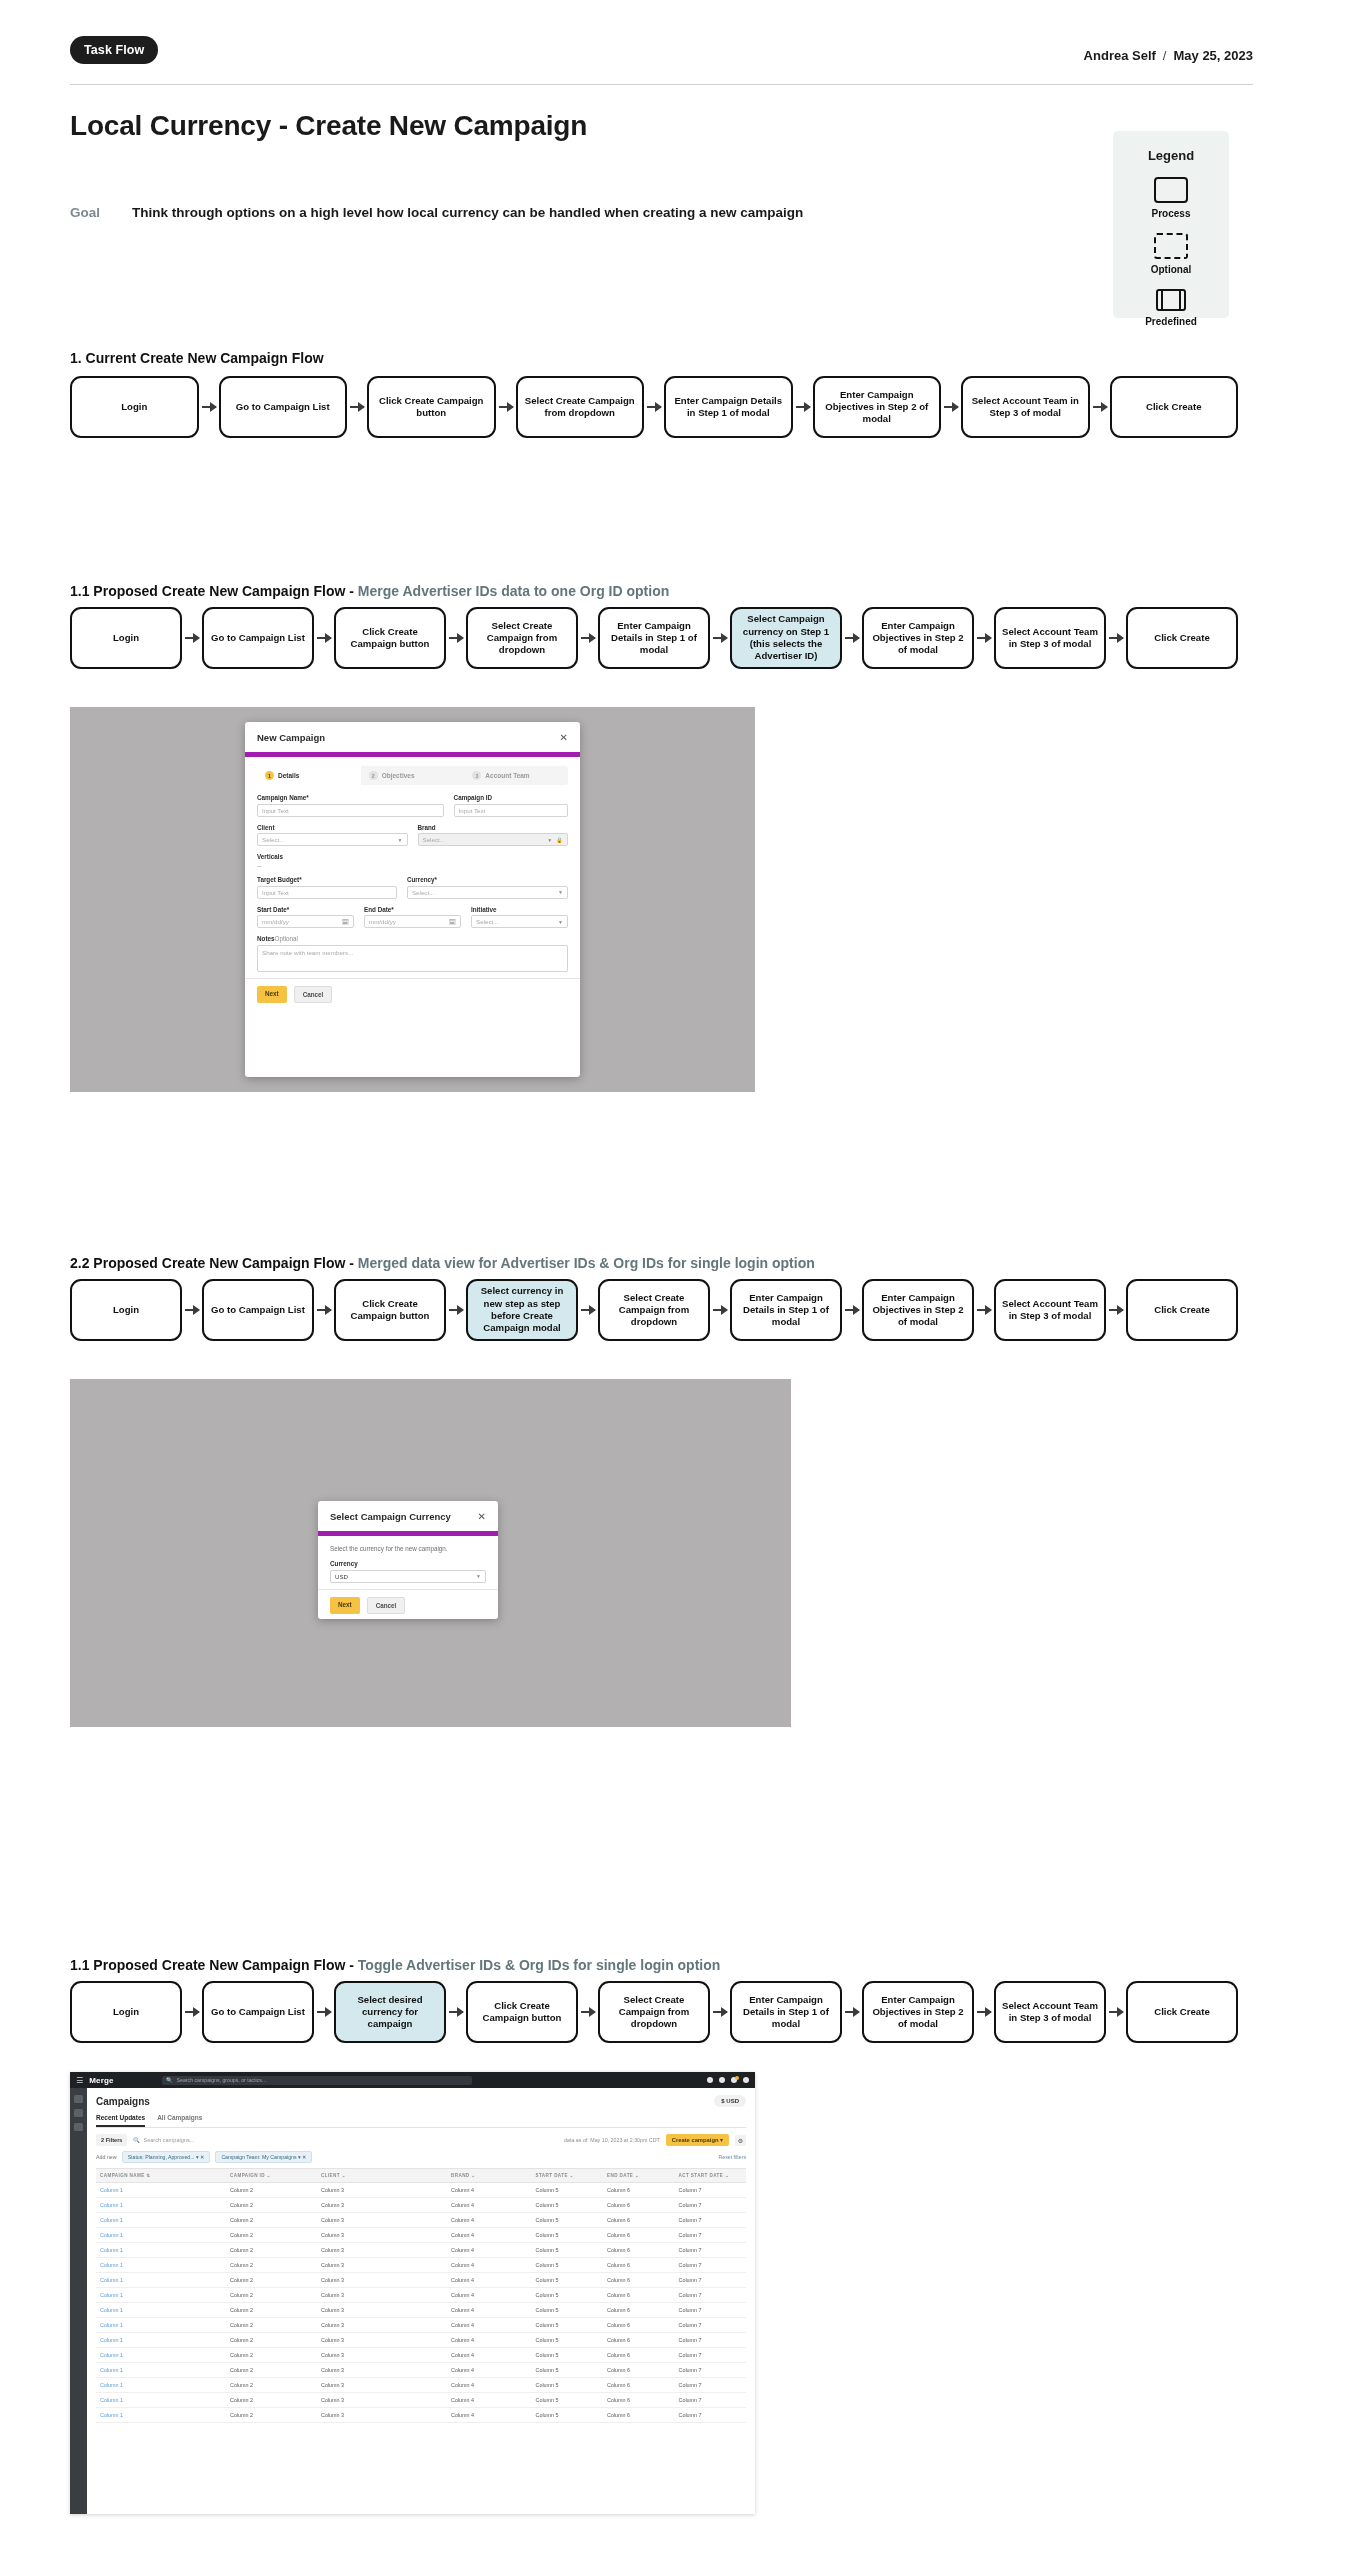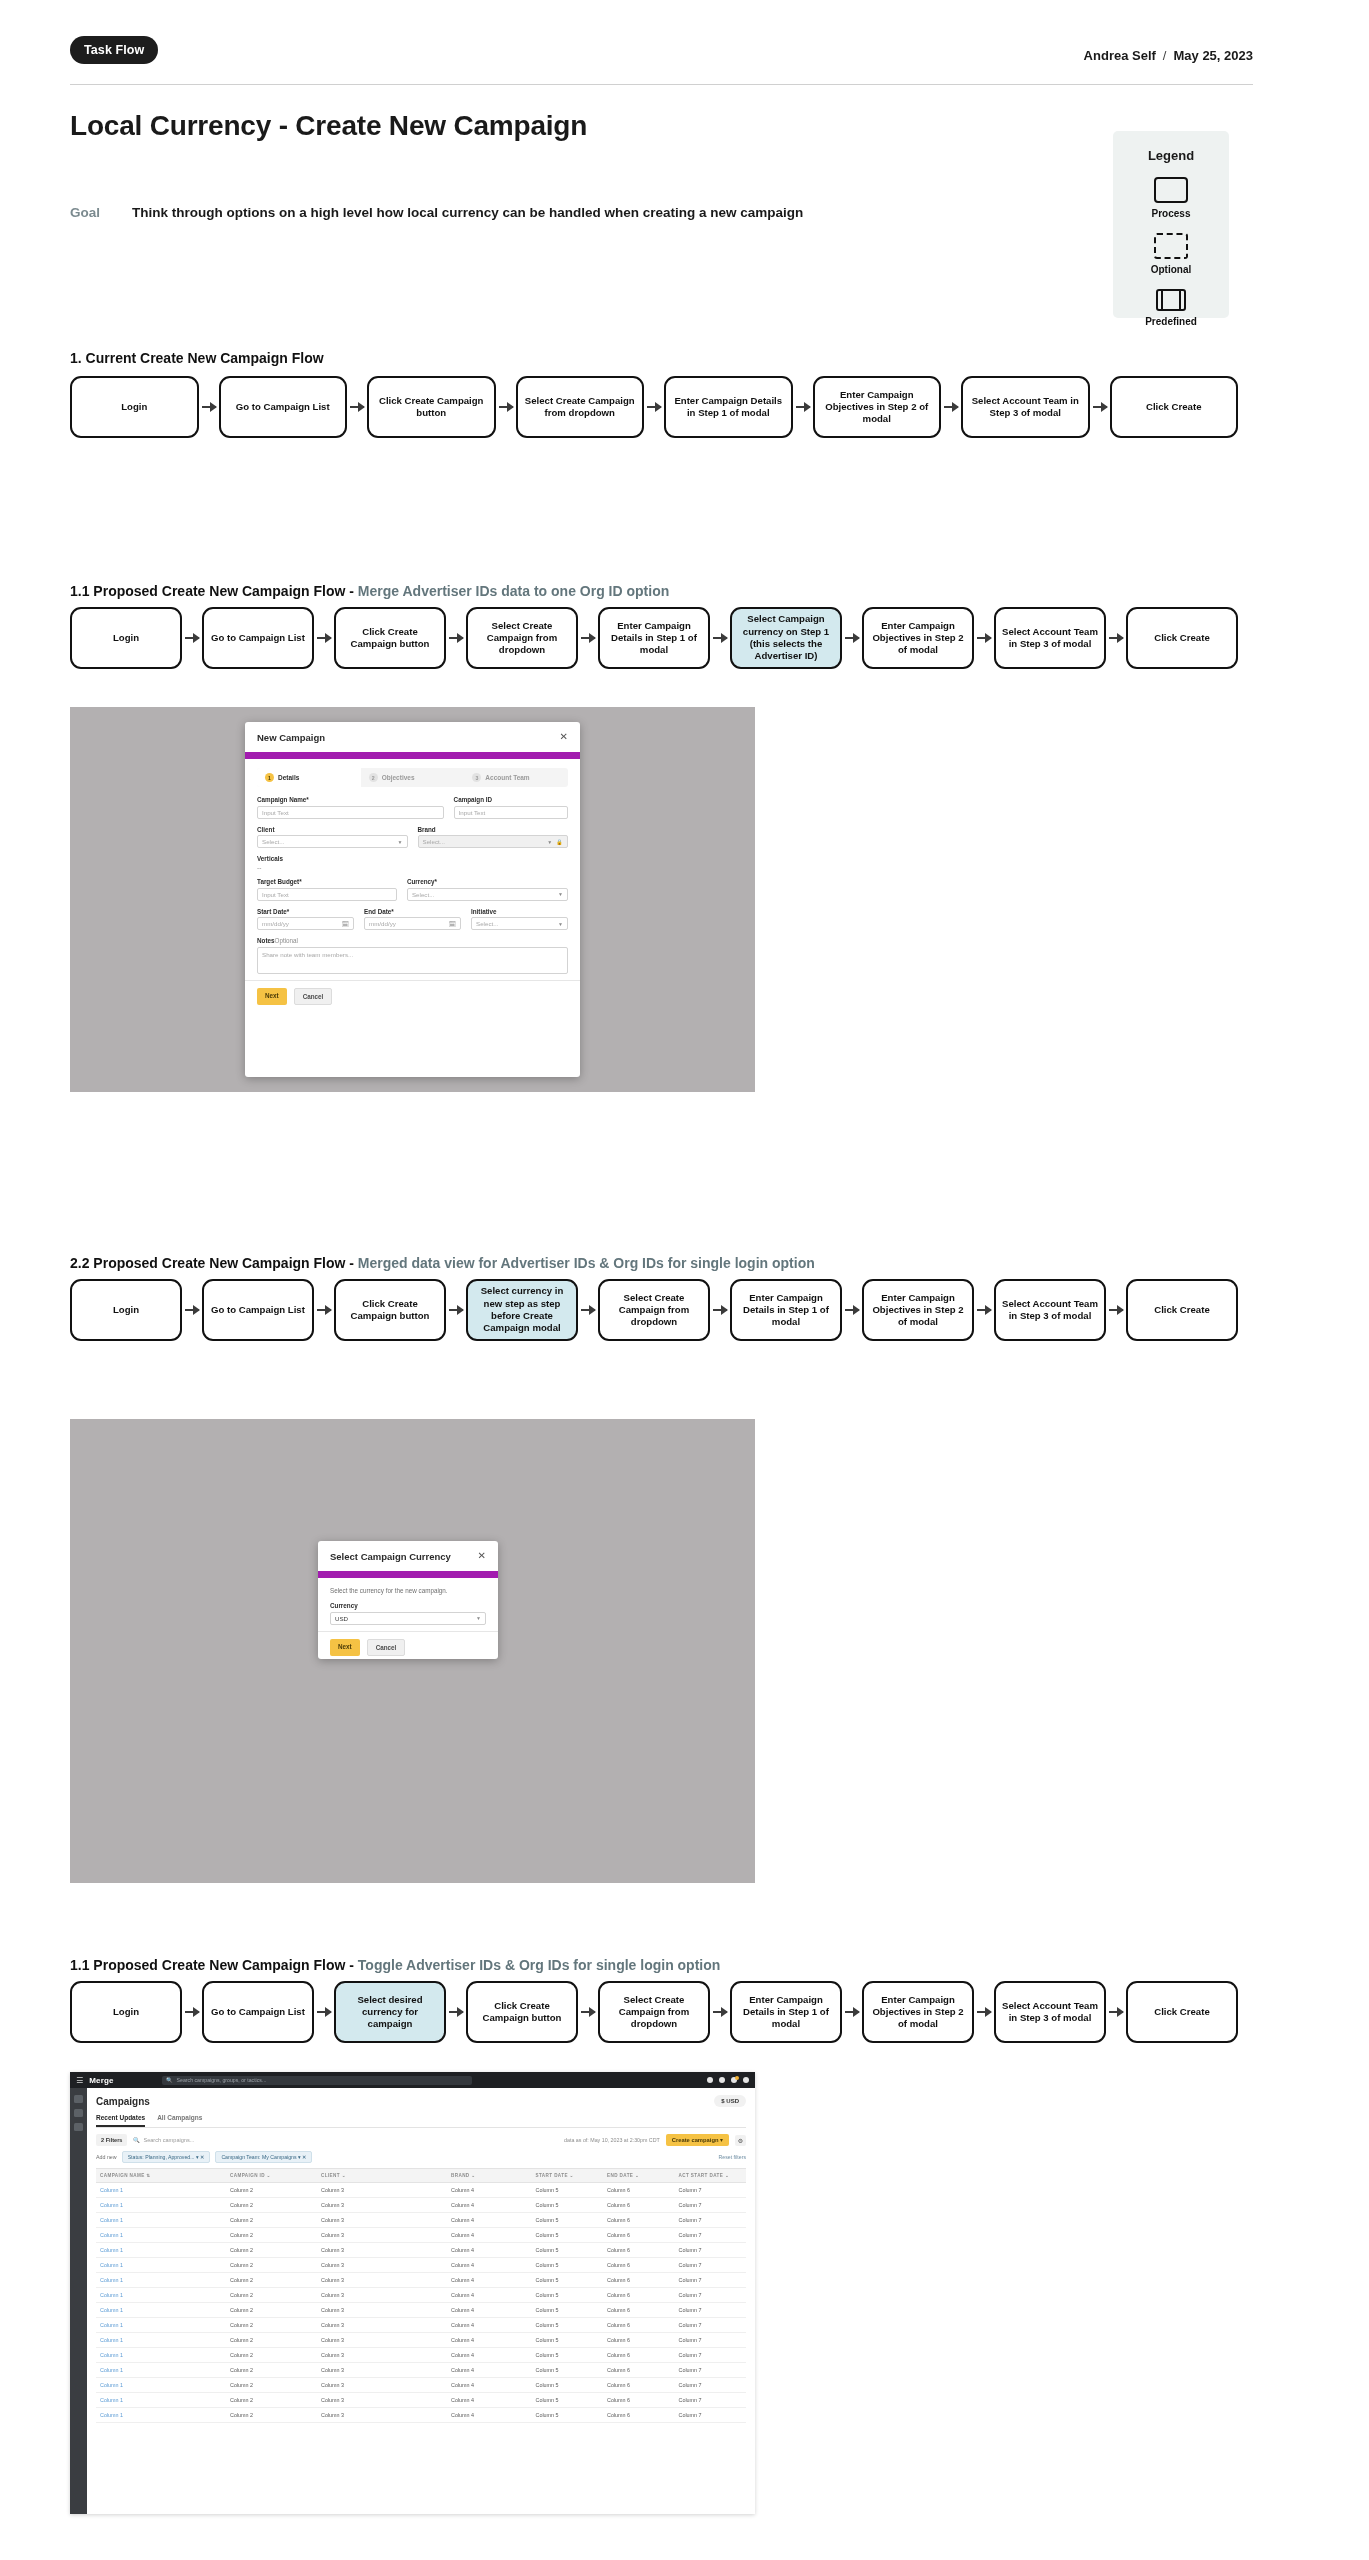--- a/index.html
+++ b/index.html
@@ -60,21 +60,21 @@
   .arrow:after{
     content:"";position:absolute;right:-1px;top:50%;transform:translateY(-50%);
     border-left:7px solid #3b3b3b;border-top:5px solid transparent;border-bottom:5px solid transparent;
   }
 
   
   .shot{position:absolute;background:#b3b0b1;overflow:hidden;}
 
   
   .modal{position:absolute;background:#fff;border-radius:3px;box-shadow:0 2px 10px rgba(0,0,0,.28);overflow:hidden;}
-  .modal-head{display:flex;align-items:flex-start;justify-content:space-between;padding:10px 12px 9px 12px;border-bottom:7px solid #a21caf;}
+  .modal-head{display:flex;align-items:flex-end;justify-content:space-between;padding:10px 12px 9px 12px;border-bottom:5px solid #a21caf;}
   .modal-title{font-size:9.5px;font-weight:700;color:#2b2b2b;}
   .modal-x{font-size:10px;color:#555;cursor:pointer;line-height:1;}
   .modal-body{padding:9px 12px 6px 12px;}
 
   .stepper{display:flex;background:#f4f4f4;border-radius:3px;overflow:hidden;margin-bottom:9px;}
   .step{flex:1;display:flex;align-items:center;gap:4px;padding:5px 8px;font-size:6.5px;color:#9a9a9a;font-weight:600;}
   .step .dot{width:9px;height:9px;border-radius:50%;background:#e2e2e2;color:#9a9a9a;display:flex;align-items:center;justify-content:center;font-size:5.2px;font-weight:700;}
   .step.active{background:#fff;color:#2b2b2b;}
   .step.active .dot{background:#f5c244;color:#4a3a07;}
 
@@ -401,21 +401,21 @@
       <div class="arrow" style="width: 14px;"></div>
       <div class="node" style="width: 112px; height: 62px;">
         <span>Select Account Team in Step 3 of modal</span>
       </div>
       <div class="arrow" style="width: 14px;"></div>
       <div class="node" style="width: 112px; height: 62px;">
         <span>Click Create</span>
       </div>
     </div>
 
-  <div class="shot" style="left:70px;top:1419px;width:685px;height:464px;">
+  <div class="shot" style="left:70px;top:1379px;width:685px;height:348px;padding-left:36px;">
     <div class="modal" style="left:248px;top:122px;width:180px;height:118px;">
       <div class="modal-head">
         <span class="modal-title">Select Campaign Currency</span>
         <span class="modal-x">✕</span>
       </div>
       <div class="modal-body">
         <div class="cur-desc">Select the currency for the new campaign.</div>
         <div class="fld">
           <div class="lbl">Currency</div>
           <div class="inp" style="color:#3a3a3a;">

